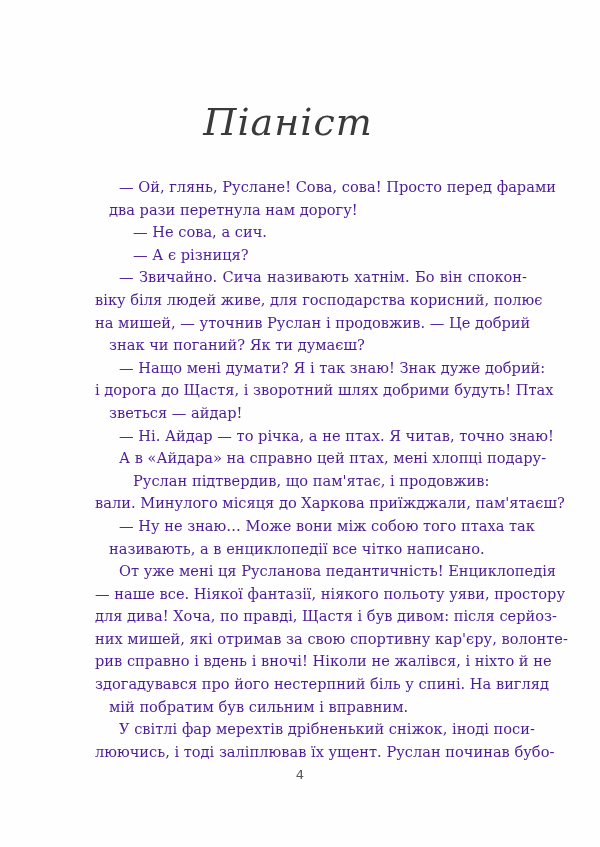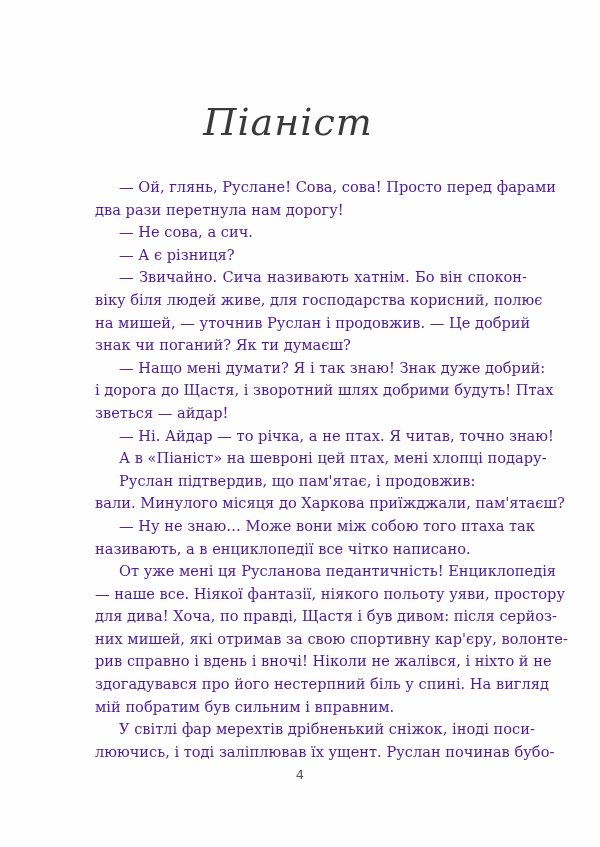--- a/index.html
+++ b/index.html
@@ -9,21 +9,21 @@
     position: absolute; left: 0; width: 576px; top: 100px; text-align: center;
     font-family: "DejaVu Serif", serif; font-style: italic; font-size: 38px;
     color: #3a3a3a; letter-spacing: 1px; font-weight: normal;
   }
   .body-text {
     position: absolute; left: 95px; top: 176px; width: 432px;
     font-family: "DejaVu Serif", serif; font-size: 14.6px; line-height: 22.6px;
     color: #4c1d95;
   }
   .line { display: block; white-space: nowrap; text-align: justify; text-align-last: justify; height: 22.6px; }
-  .line.last { text-align-last: left; }
+  .line.last { text-align-last: left; margin-left: 14px; }
   .line.indent { padding-left: 24px; }
   .page-number {
     position: absolute; left: 0; width: 600px; top: 767px; text-align: center;
     font-family: "DejaVu Sans", sans-serif; font-size: 13px; color: #555555;
   }
 </style>
 </head>
 <body>
 
 <div class="page">
@@ -34,21 +34,21 @@
       <span class="line indent last">— Не сова, а сич.</span>
       <span class="line indent last">— А є різниця?</span>
       <span class="line indent">— Звичайно. Сича називають хатнім. Бо він спокон-</span>
       <span class="line">віку біля людей живе, для господарства корисний, полює</span>
       <span class="line">на мишей, — уточнив Руслан і продовжив. — Це добрий</span>
       <span class="line last">знак чи поганий? Як ти думаєш?</span>
       <span class="line indent">— Нащо мені думати? Я і так знаю! Знак дуже добрий:</span>
       <span class="line">і дорога до Щастя, і зворотний шлях добрими будуть! Птах</span>
       <span class="line last">зветься — айдар!</span>
       <span class="line indent"> — Ні. Айдар — то річка, а не птах. Я читав, точно знаю!</span>
-      <span class="line indent">А в «Піаніст» на шевроні цей птах, мені хлопці подару-</span>
+      <span class="line indent">А в «Айдара» на справно цей птах, мені хлопці подару-</span>
       <span class="line indent last">Руслан підтвердив, що пам'ятає, і продовжив:</span>
       <span class="line">вали. Минулого місяця до Харкова приїжджали, пам'ятаєш?</span>
       <span class="line indent">— Ну не знаю… Може вони між собою того птаха так</span>
       <span class="line last">називають, а в енциклопедії все чітко написано.</span>
       <span class="line indent">От уже мені ця Русланова педантичність! Енциклопедія</span>
       <span class="line">— наше все. Ніякої фантазії, ніякого польоту уяви, простору</span>
       <span class="line">для дива! Хоча, по правді, Щастя і був дивом: після серйоз-</span>
       <span class="line">них мишей, які отримав за свою спортивну кар'єру, волонте-</span>
       <span class="line">рив справно і вдень і вночі! Ніколи не жалівся, і ніхто й не</span>
       <span class="line">здогадувався про його нестерпний біль у спині. На вигляд</span>

